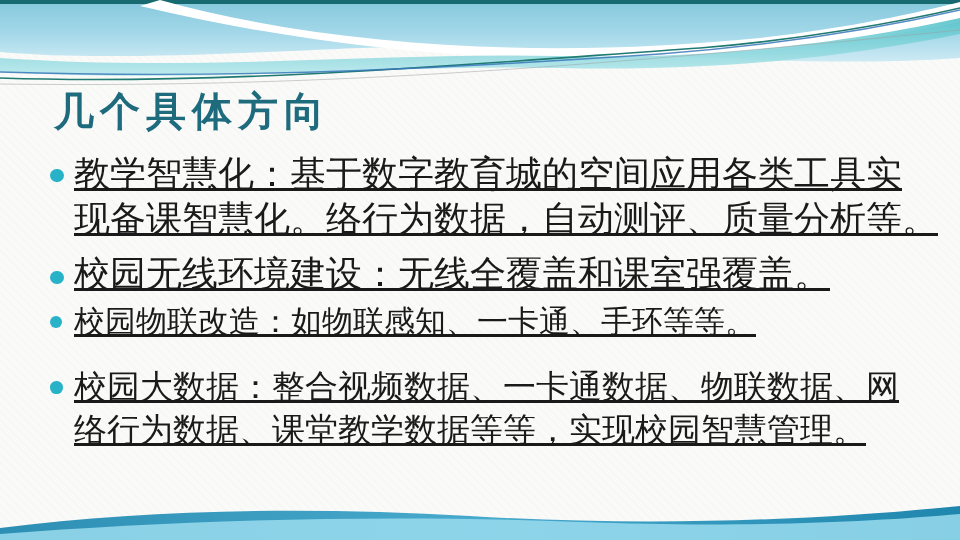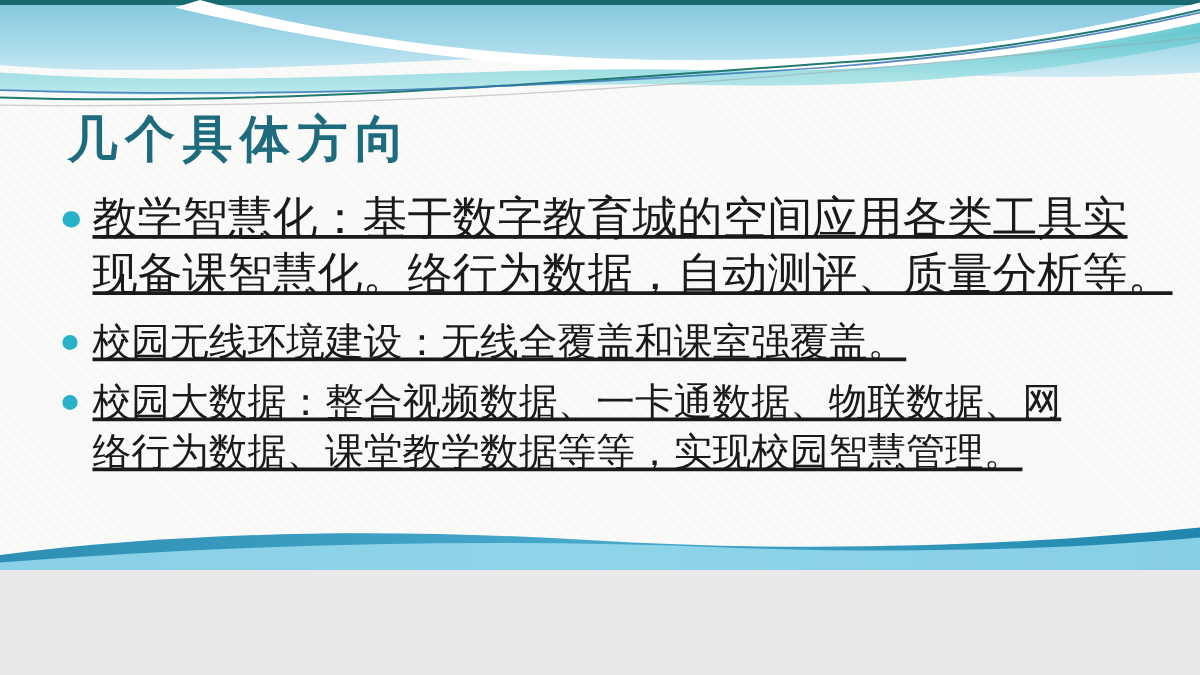--- a/index.html
+++ b/index.html
@@ -2,21 +2,21 @@
 <html style="--c-title: #1e6b7d; --c-text: #1a1a1a; --c-dot: #28b2c8;"><head>
 <meta charset="utf-8">
 <style>
   html,body{margin:0;padding:0;}
   body{
     width:960px;height:540px;overflow:hidden;
     font-family:"Liberation Serif","DejaVu Serif",serif;
     background:#e9e9e9;
   }
   .slide{
-    position:relative;width:960px;height:456px;overflow:hidden;
+    position:relative;width:960px;height:540px;overflow:hidden;
     background:
       repeating-linear-gradient(45deg, rgba(0,0,0,0.013) 0 2px, rgba(0,0,0,0) 2px 6px),
       #fafaf9;
   }
   .top-deco{position:absolute;top:0;left:0;width:960px;height:92px;display:block;}
   .bottom-deco{position:absolute;bottom:0;left:0;width:960px;height:38px;display:block;}
   .title{
     position:absolute;left:54px;top:90px;
     font-size:40px;font-weight:bold;letter-spacing:6px;line-height:1.1;
     color:var(--c-title,#1e6b7d);
@@ -27,21 +27,21 @@
     color:var(--c-text,#1a1a1a);
   }
   .bullet{position:relative;padding-left:24px;text-decoration:underline;}
   .bullet .dot{
     position:absolute;left:0;top:0.46em;
     width:0.38em;height:0.38em;border-radius:50%;
     background:var(--c-dot,#28b2c8);
   }
   .bullet .line{white-space:nowrap;}
   .bullet:nth-of-type(1){font-size:36px;line-height:45px;margin-bottom:12px;}
-  .bullet:nth-of-type(2){font-size:31px;line-height:40px;margin-bottom:8px;}
+  .bullet:nth-of-type(2){font-size:36px;line-height:40px;margin-bottom:8px;}
   .bullet:nth-of-type(3){font-size:31px;line-height:40px;margin-bottom:8px;}
   .bullet:nth-of-type(4){font-size:33px;line-height:43px;margin-top:24px;}
 </style>
 </head>
 <body>
 
 <div class="slide">
 
   <svg class="top-deco" viewBox="0 0 960 92" preserveAspectRatio="none" aria-hidden="true">
     <defs>
@@ -81,20 +81,26 @@
       </div>
       <div class="bullet">
         <span class="dot"></span>
         <div>
           <div class="line">校园无线环境建设：无线全覆盖和课室强覆盖。</div>
         </div>
       </div>
       <div class="bullet">
         <span class="dot"></span>
         <div>
+          <div class="line">校园物联改造：如物联感知、一卡通、手环等等。</div>
+        </div>
+      </div>
+      <div class="bullet">
+        <span class="dot"></span>
+        <div>
           <div class="line">校园大数据：整合视频数据、一卡通数据、物联数据、网</div>
           <div class="line">络行为数据、课堂教学数据等等，实现校园智慧管理。</div>
         </div>
       </div>
     </div>
 
   <svg class="bottom-deco" viewBox="0 0 960 38" preserveAspectRatio="none" aria-hidden="true">
     <defs>
       <linearGradient id="wave" x1="0" y1="0" x2="1" y2="0">
         <stop offset="0" stop-color="#2e8fb4"></stop>

